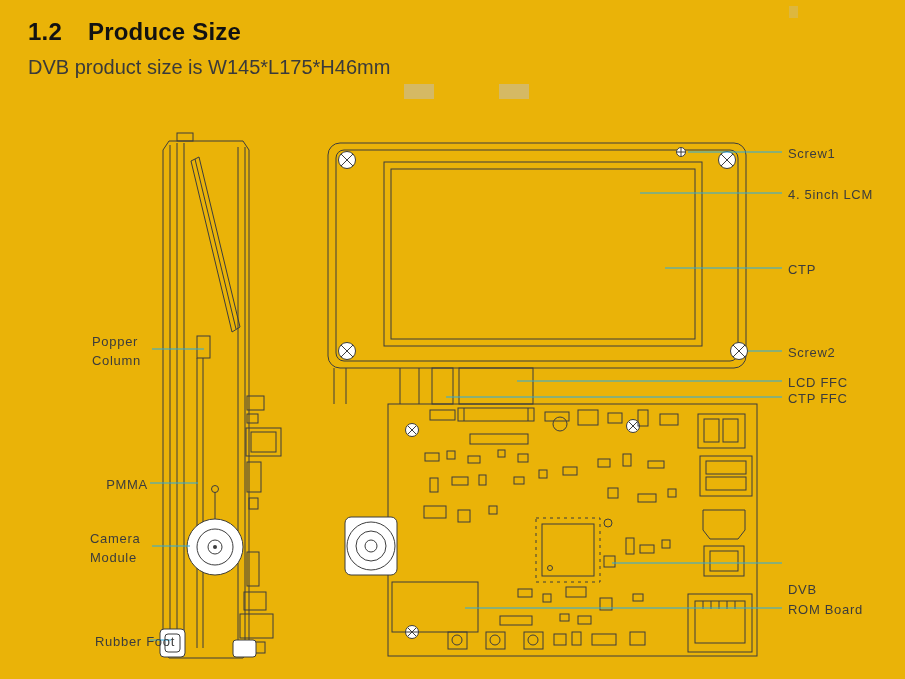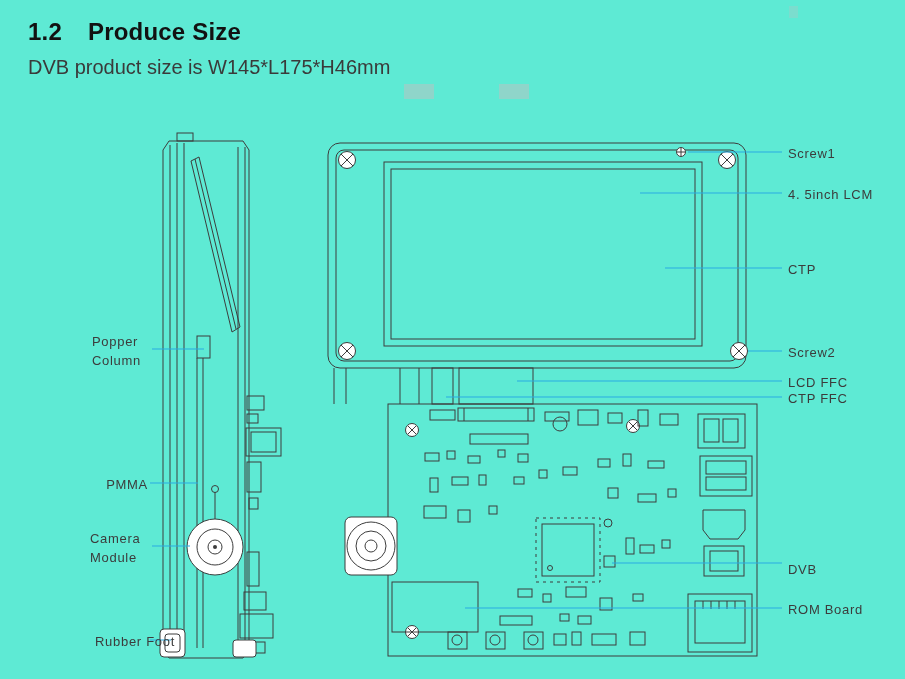--- a/index.html
+++ b/index.html
@@ -1,18 +1,18 @@
 <!DOCTYPE html>
 <html><head>
 <meta charset="utf-8">
 <style>
   * { box-sizing: border-box; margin: 0; padding: 0; }
   html, body { background: #fff; }
   body { font-family: "Liberation Sans", sans-serif; }
-  .page { position: relative; width: 905px; height: 679px; background: #5eead4; overflow: hidden; }
+  .page { position: relative; width: 905px; height: 679px; background: #eab308; overflow: hidden; }
 
   .heading { position: absolute; left: 28px; top: 18px; font-size: 24px; font-weight: 700; color: #121212; letter-spacing: 0.2px; }
   .heading .num { margin-right: 26px; }
 
   .para { position: absolute; left: 28px; font-size: 20px; color: #3a3a3a; }
   .para1 { top: 56px; }
   .para2 { top: 81px; }
 
   .artifact { position: absolute; background: #bfbfbf; opacity: 0.5; }
 
@@ -250,21 +250,21 @@
       <line x1="150" y1="640" x2="171" y2="640"></line>
     </g>
   </svg>
 
   <div class="callout callout-right" style="top:145px">Screw1</div>
   <div class="callout callout-right" style="top:186px">4. 5inch LCM</div>
   <div class="callout callout-right" style="top:261px">CTP</div>
   <div class="callout callout-right" style="top:344px">Screw2</div>
   <div class="callout callout-right" style="top:374px">LCD FFC</div>
   <div class="callout callout-right" style="top:390px">CTP FFC</div>
-  <div class="callout callout-right" style="top:561px">DVB</div>
+  <div class="callout callout-right" style="top:581px">DVB</div>
   <div class="callout callout-right" style="top:601px">ROM Board</div>
 
   <div class="callout callout-left" style="top:333px;right:757px;width:56px">Popper Column</div>
   <div class="callout callout-left nowrap" style="top:476px;right:757px">PMMA</div>
   <div class="callout callout-left" style="top:530px;right:757px;width:58px">Camera Module</div>
   <div class="callout callout-left nowrap" style="top:633px;right:730px">Rubber Foot</div>
 
 </div>
 
 </body></html>

